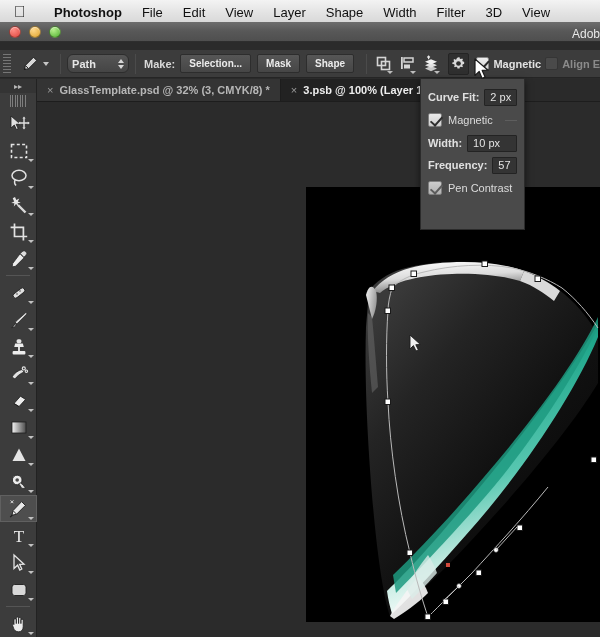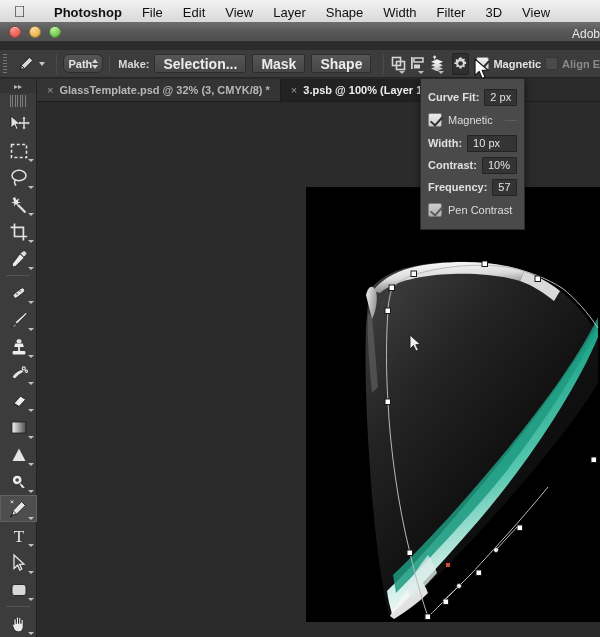--- a/index.html
+++ b/index.html
@@ -80,21 +80,21 @@
   .updown { display: flex; flex-direction: column; gap: 2px; }
   .updown i { width: 0; height: 0; border-left: 3px solid transparent;
               border-right: 3px solid transparent; display: block; }
   .updown i.u { border-bottom: 4px solid #d8d8d8; }
   .updown i.d { border-top: 4px solid #d8d8d8; }
   .lbl { font-weight: bold; color: #d9d9d9; padding: 0 5px 0 2px; white-space: nowrap; }
   .btn {
     height: 19px; padding: 0 8px; display: flex; align-items: center;
     background: linear-gradient(to bottom, #565656, #464646);
     border: 1px solid #2d2d2d; border-radius: 2px;
-    color: #ececec; font-size: 14px; font-weight: bold; white-space: nowrap;
+    color: #ececec; font-size: 10px; font-weight: bold; white-space: nowrap;
     margin-right: 6px;
   }
   .iconbtn {
     position: relative; width: 24px; height: 22px;
     display: flex; align-items: center; justify-content: center;
     margin-right: 2px;
   }
   .iconbtn .tri {
     position: absolute; right: 2px; bottom: 1px;
     width: 0; height: 0; border-left: 3px solid transparent;
@@ -609,24 +609,20 @@
       <span class="pchk"></span>
       <span class="plabel">Magnetic</span>
       <span class="rule"></span>
     </div>
 
     <div class="prow">
       <span class="plabel">Width:</span>
       <span class="pfield">10 px</span>
     </div>
 
-    <div class="prow">
-      <span class="plabel">Contrast:</span>
-      <span class="pfield">10%</span>
-    </div>
 
     <div class="prow">
       <span class="plabel">Frequency:</span>
       <span class="pfield">57</span>
     </div>
 
     <div class="pcheckrow">
       <span class="pchk dimbox"></span>
       <span class="plabel dim">Pen Contrast</span>
     </div>

